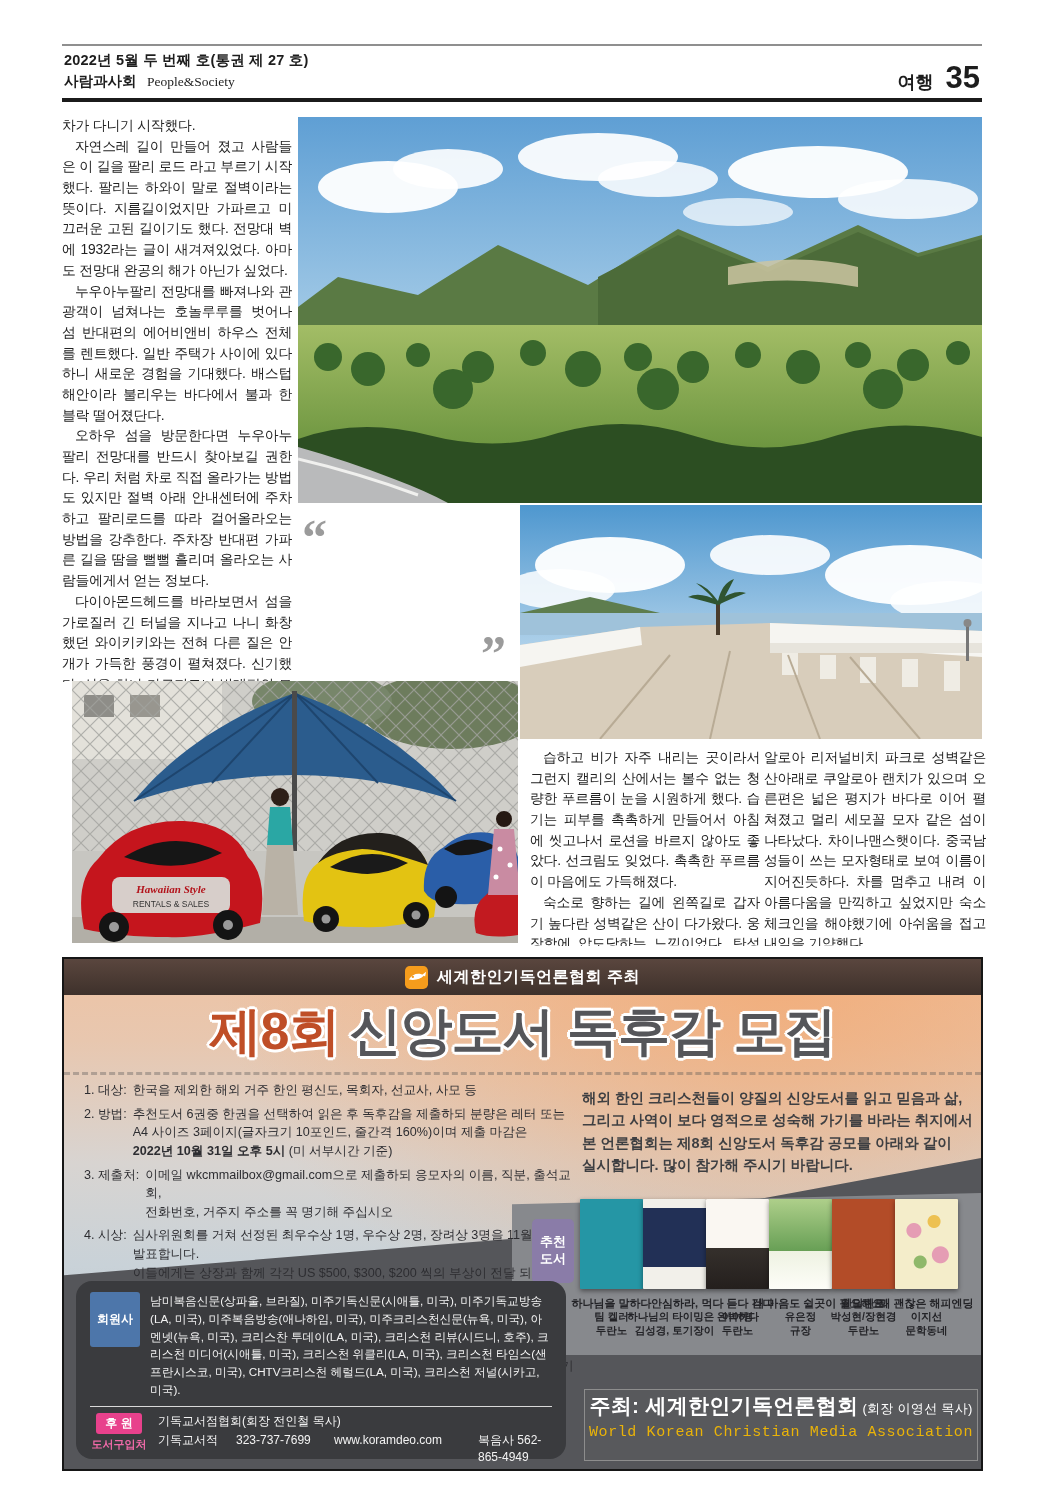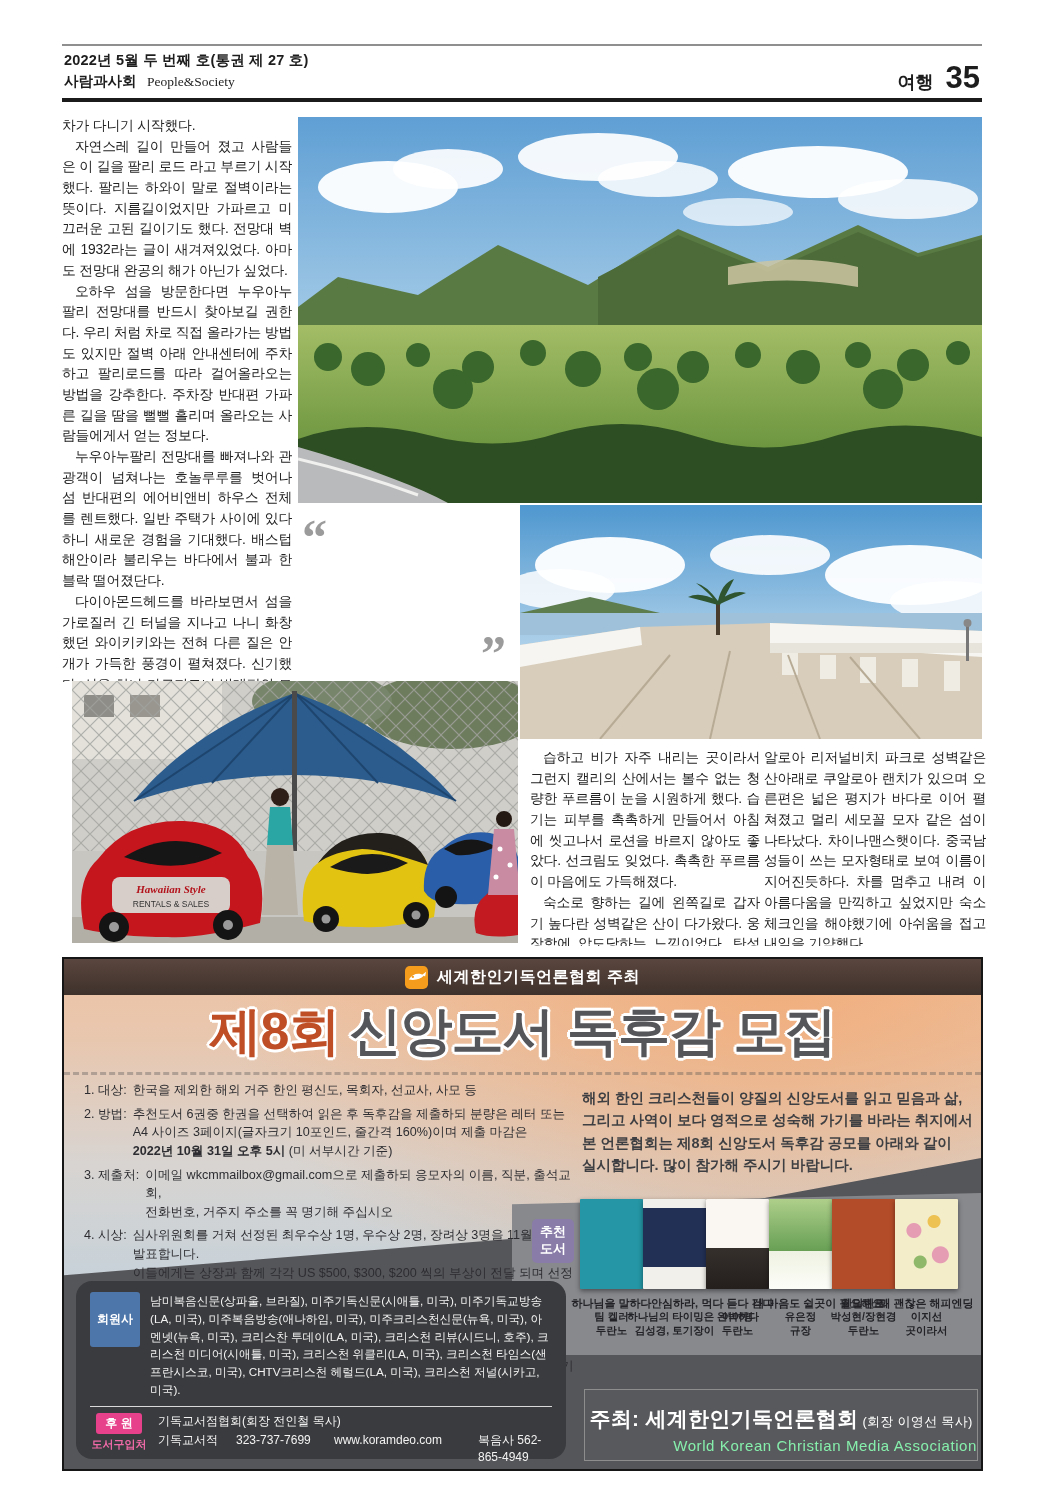--- a/index.html
+++ b/index.html
@@ -61,21 +61,21 @@
   .t-main{color:#55565a;}
   .ad-dash{position:absolute;left:0;right:0;top:113px;border-top:3px dashed rgba(80,80,80,.35);}
   .ad-rules{position:absolute;left:20px;top:122px;width:492px;font-size:12.6px;
       line-height:1.48;color:#2d2d31;}
   .rule{display:flex;gap:6px;margin-bottom:5px;}
   .rlabel{font-weight:normal;white-space:nowrap;}
   .rbody{flex:1;}
   .rstrong{font-weight:bold;}
   .ad-intro{position:absolute;left:518px;top:128px;width:398px;font-size:14.5px;font-weight:bold;
       color:#3e3f42;line-height:1.55;}
-  .rec-label{position:absolute;left:468px;top:260px;width:42px;padding:5px 0;border-radius:5px;
+  .rec-label{position:absolute;left:468px;top:260px;width:42px;padding:15px 0;border-radius:5px;
       background:#8a7ca8;color:#fff;font-size:13px;font-weight:bold;text-align:center;line-height:1.3;}
   .books{position:absolute;left:516px;top:240px;display:flex;}
   .book{width:63px;}
   .cover{height:90px;box-shadow:0 2px 5px rgba(0,0,0,.45);border-radius:1px;}
   .cap{margin-top:7px;text-align:center;font-weight:bold;color:#232327;line-height:1.3;}
   .cap div{white-space:nowrap;width:150%;margin-left:-25%;}
   .cap .l0{font-size:11px;}
   .cap .l1,.cap .l2{font-size:10.5px;}
   .members-box{position:absolute;left:12px;top:322px;width:490px;bottom:10px;box-sizing:border-box;
       background:#3a3b3e;border-radius:16px;padding:11px 14px;color:#f3f3f3;}
@@ -86,25 +86,25 @@
   .mdivider{border-top:1px solid #d9d9d9;margin:7px 0 6px 0;}
   .sponsor{display:flex;gap:10px;}
   .sp-labels{width:58px;display:flex;flex-direction:column;align-items:center;gap:3px;}
   .sp-label{background:#e8418c;color:#fff;font-size:12px;font-weight:bold;
       padding:2px 9px;border-radius:3px;white-space:nowrap;}
   .sp-sub{color:#f06aa8;font-size:11px;font-weight:bold;white-space:nowrap;}
   .sp-info{flex:1;font-size:12px;line-height:1.45;}
   .sp-org{margin-bottom:2px;}
   .sp-grid{display:grid;grid-template-columns:72px 92px 138px 1fr;column-gap:6px;row-gap:1px;}
   .host-box{position:absolute;left:520px;top:430px;width:394px;height:72px;box-sizing:border-box;
-      background:#58595c;border:1px solid #8d8d8d;text-align:center;color:#fff;padding-top:15px;}
+      background:#58595c;border:1px solid #8d8d8d;text-align:center;color:#fff;padding-top:2px;}
   .host-line1{font-size:21px;font-weight:bold;letter-spacing:.3px;}
   .hchair{font-size:13px;font-weight:normal;margin-left:4px;}
-  .host-en{font-family:Liberation Sans, sans-serif;font-size:15px;color:#86efac;margin-top:4px;
-      letter-spacing:.6px;text-align:right;}
+  .host-en{font-family:Liberation Mono, monospace;font-size:15px;color:#eab308;margin-top:4px;
+      letter-spacing:.6px;}
   .logo-ic{display:inline-flex;width:23px;height:23px;}
 </style>
 </head>
 <body>
 
 <div class="page">
 
   <header class="masthead">
     <div class="mast-left">
       <div class="issue">2022년 5월 두 번째 호(통권 제 27 호)</div>
@@ -115,22 +115,22 @@
     </div>
     <div class="mast-right">
       <span class="cat">여행</span>
       <span class="pageno">35</span>
     </div>
   </header>
 
   <section class="txtcol col-left">
     <p>차가 다니기 시작했다.</p>
     <p class="ind">자연스레 길이 만들어 졌고 사람들은 이 길을 팔리 로드 라고 부르기 시작했다. 팔리는 하와이 말로 절벽이라는 뜻이다. 지름길이었지만 가파르고 미끄러운 고된 길이기도 했다. 전망대 벽에 1932라는 글이 새겨져있었다. 아마도 전망대 완공의 해가 아닌가 싶었다.</p>
+    <p class="ind">누우아누팔리 전망대를 빠져나와 관광객이 넘쳐나는 호놀루루를 벗어나 섬 반대편의 에어비앤비 하우스 전체를 렌트했다. 일반 주택가 사이에 있다하니 새로운 경험을 기대했다. 배스텁해안이라 불리우는 바다에서 불과 한 블락 떨어졌단다.</p>
     <p class="ind">오하우 섬을 방문한다면 누우아누 팔리 전망대를 반드시 찾아보길 권한다. 우리 처럼 차로 직접 올라가는 방법도 있지만 절벽 아래 안내센터에 주차하고 팔리로드를 따라 걸어올라오는 방법을 강추한다. 주차장 반대편 가파른 길을 땀을 뻘뻘 흘리며 올라오는 사람들에게서 얻는 정보다.</p>
-    <p class="ind">누우아누팔리 전망대를 빠져나와 관광객이 넘쳐나는 호놀루루를 벗어나 섬 반대편의 에어비앤비 하우스 전체를 렌트했다. 일반 주택가 사이에 있다하니 새로운 경험을 기대했다. 배스텁해안이라 불리우는 바다에서 불과 한 블락 떨어졌단다.</p>
     <p class="ind">다이아몬드헤드를 바라보면서 섬을 가로질러 긴 터널을 지나고 나니 화창했던 와이키키와는 전혀 다른 질은 안개가 가득한 풍경이 펼쳐졌다. 신기했다. 산을 하나 가로지르니 반대편의 모습이 이리 다를 수 있다.</p>
   </section>
 
   <figure class="photo photo-golf">
     <svg viewBox="0 0 684 386" preserveAspectRatio="none">
       <defs>
         <linearGradient id="sky1" x1="0" y1="0" x2="0" y2="1">
           <stop offset="0" stop-color="#5f9fd4"></stop>
             <stop offset=".7" stop-color="#b7d7ec"></stop>
             <stop offset="1" stop-color="#dcebf5"></stop>
@@ -394,21 +394,21 @@
             <div class="l0">한달란트</div>
             <div class="l1">박성현/장현경</div>
             <div class="l2">두란노</div>
           </div>
       </div>
       <div class="book">
         <div class="cover" style="background: radial-gradient(circle at 30% 35%, rgb(229, 157, 180) 0px, rgb(229, 157, 180) 7px, transparent 8px), radial-gradient(circle at 62% 25%, rgb(237, 193, 82) 0px, rgb(237, 193, 82) 6px, transparent 7px), radial-gradient(circle at 72% 62%, rgb(229, 157, 180) 0px, rgb(229, 157, 180) 8px, transparent 9px), radial-gradient(circle at 40% 70%, rgb(143, 184, 106) 0px, rgb(143, 184, 106) 6px, transparent 7px), rgb(244, 237, 202);"></div>
         <div class="cap">
             <div class="l0">꽤 괜찮은 해피엔딩</div>
             <div class="l1">이지선</div>
-            <div class="l2">곳이라서</div>
+            <div class="l2">문학동네</div>
           </div>
       </div>
     </div>
 
     <div class="members-box">
       <div class="members-row">
         <span class="members-label">회원사</span>
         <p class="members-text">남미복음신문(상파울, 브라질), 미주기독신문(시애틀, 미국), 미주기독교방송(LA, 미국), 미주복음방송(애나하임, 미국), 미주크리스천신문(뉴욕, 미국), 아멘넷(뉴욕, 미국), 크리스찬 투데이(LA, 미국), 크리스천 리뷰(시드니, 호주), 크리스천 미디어(시애틀, 미국), 크리스천 위클리(LA, 미국), 크리스천 타임스(샌프란시스코, 미국), CHTV크리스천 헤럴드(LA, 미국), 크리스천 저널(시카고, 미국).</p>
       </div>
       <div class="mdivider"></div>

